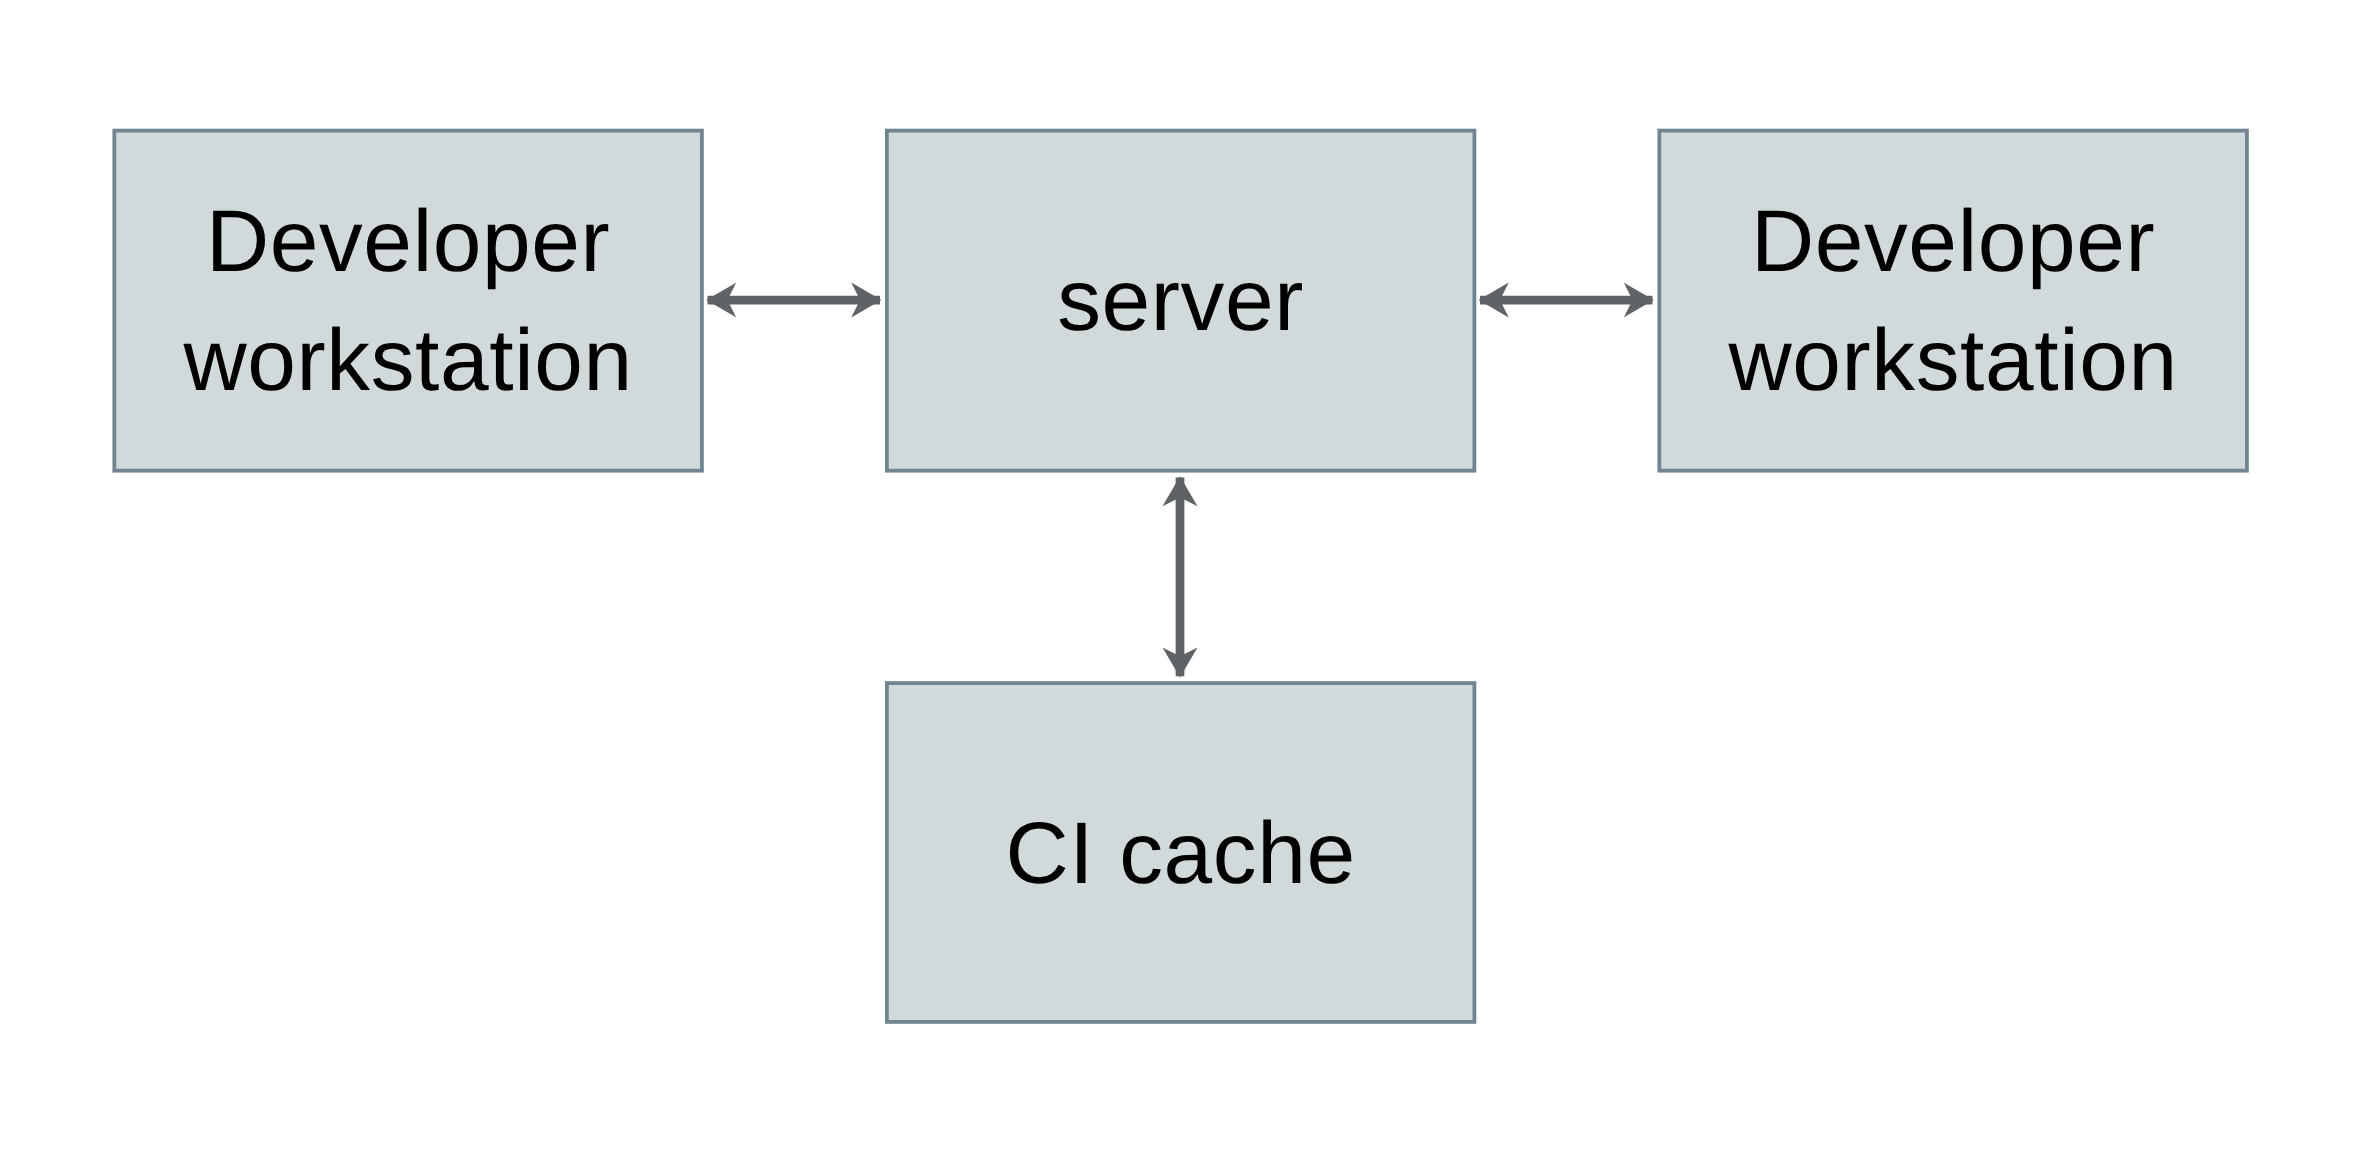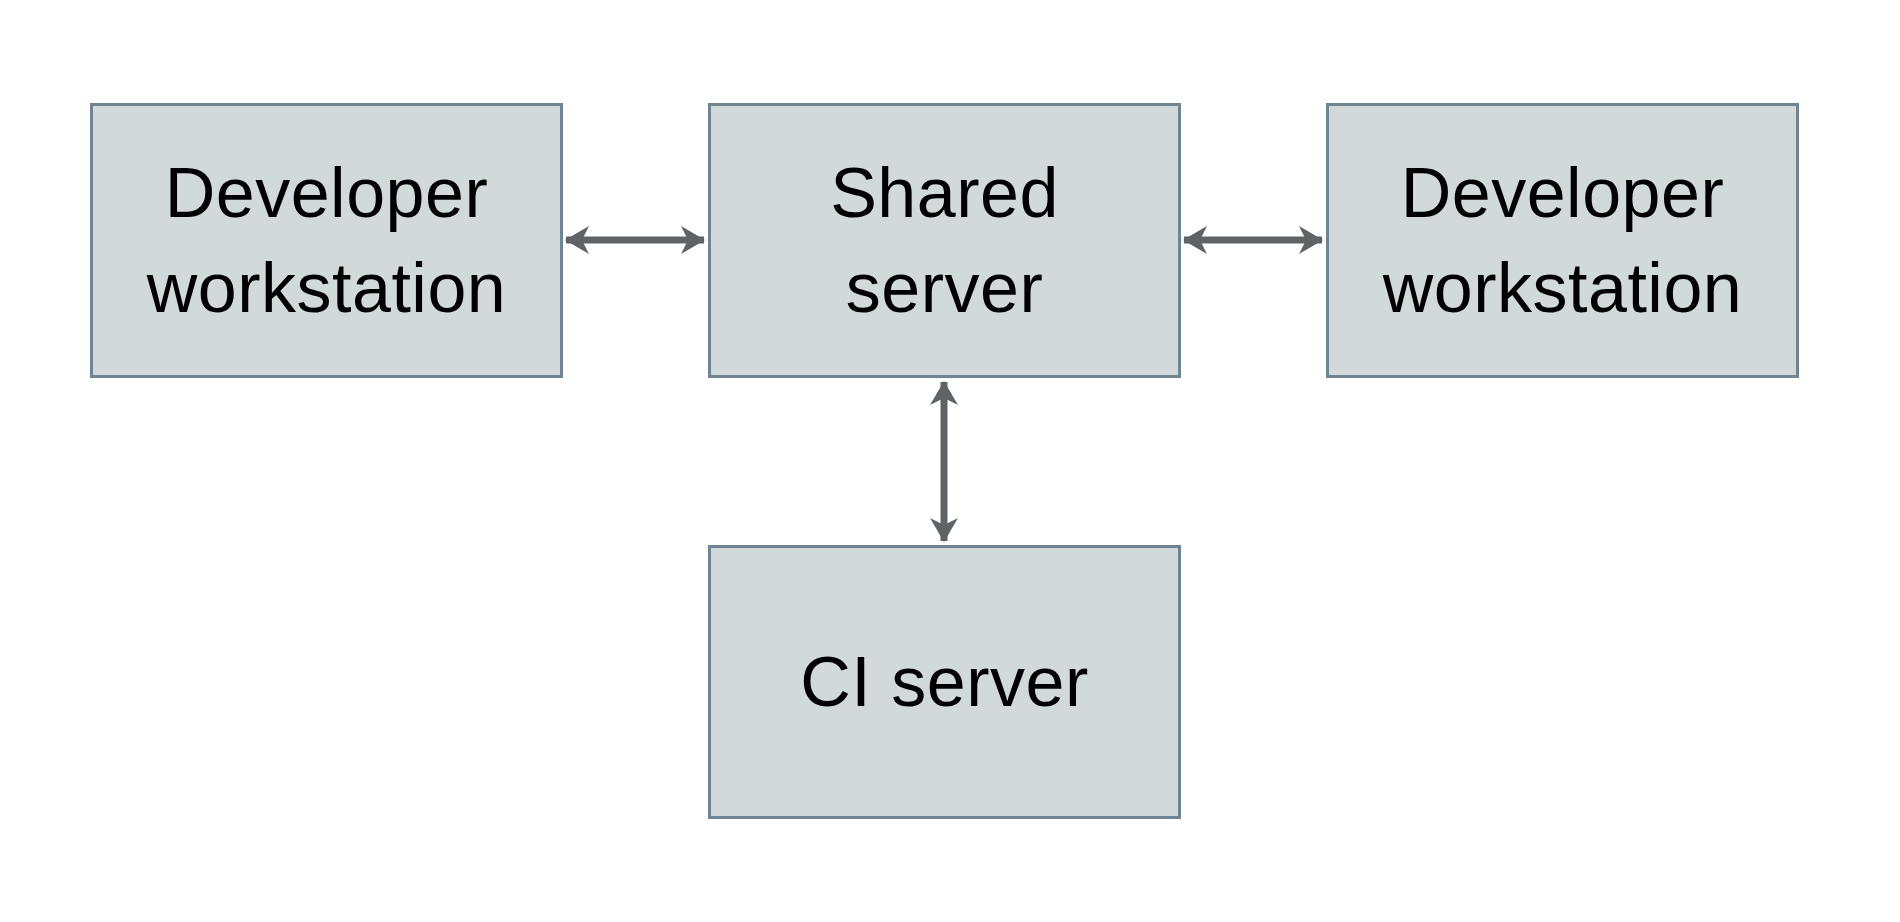--- a/index.html
+++ b/index.html
@@ -45,31 +45,30 @@
 <body>
 
 <div class="canvas">
 
   <div class="node" id="node-dev-left">
     <div>Developer</div>
     <div>workstation</div>
   </div>
 
   <div class="node" id="node-shared-cache">
-    <div>Shared</div>
     <div>server</div>
   </div>
 
   <div class="node" id="node-dev-right">
     <div>Developer</div>
     <div>workstation</div>
   </div>
 
   <div class="node" id="node-ci-server">
-    <div>CI server</div>
+    <div>CI cache</div>
   </div>
 
   <svg class="edges" width="1900" height="922" viewBox="0 0 1900 922">
     <defs>
       <marker id="arrowhead" viewBox="0 0 24 30" refX="23" refY="15" markerWidth="24" markerHeight="30" markerUnits="userSpaceOnUse" orient="auto-start-reverse">
         <path d="M0 1 L24 15 L0 29 L7 15 Z" fill="#5f6366"></path>
       </marker>
     </defs>
     <line x1="566" y1="240" x2="704" y2="240" stroke="#5f6366" stroke-width="7" marker-start="url(#arrowhead)" marker-end="url(#arrowhead)"></line>
     <line x1="1184" y1="240" x2="1322" y2="240" stroke="#5f6366" stroke-width="7" marker-start="url(#arrowhead)" marker-end="url(#arrowhead)"></line>

